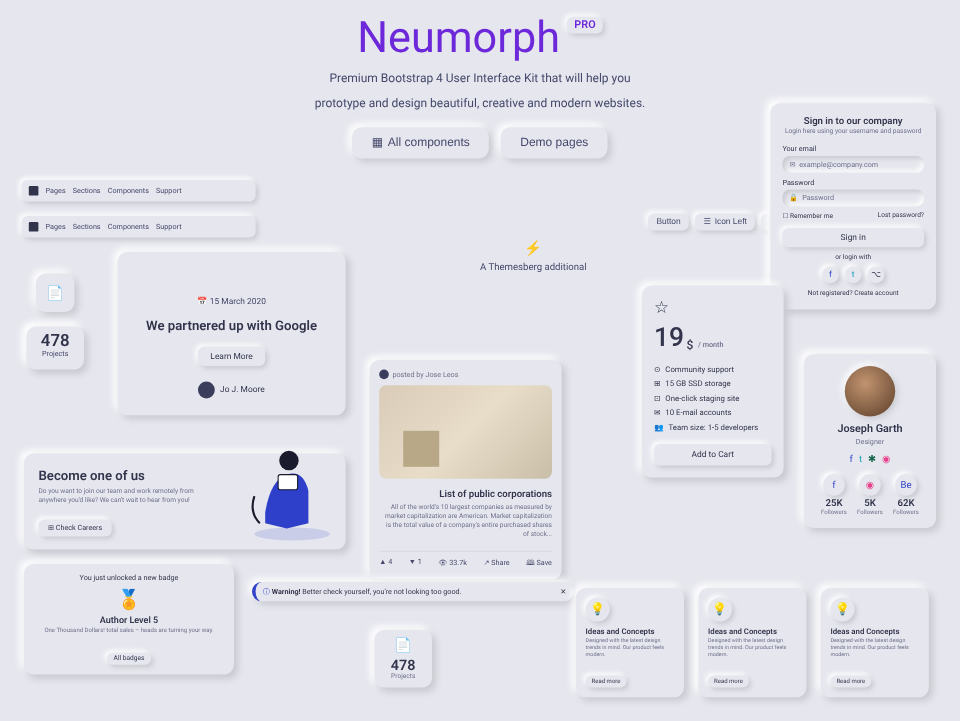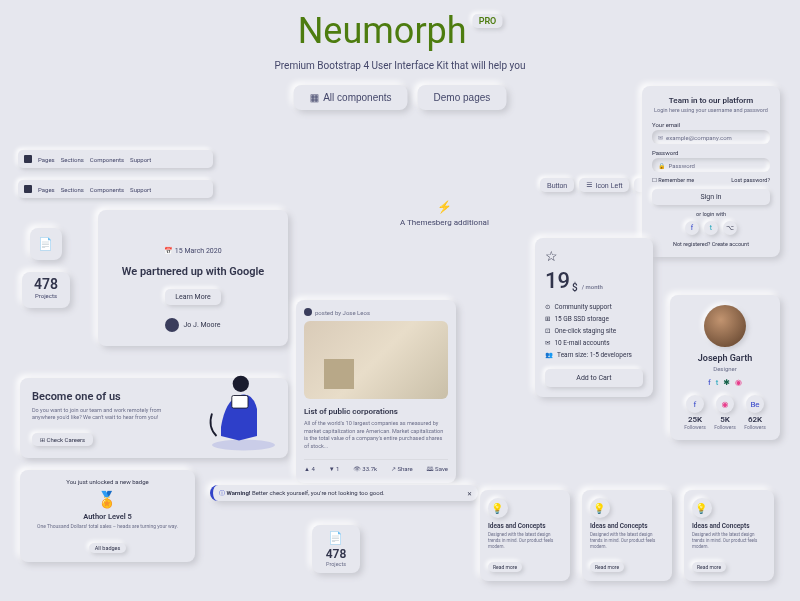--- a/index.html
+++ b/index.html
@@ -27,21 +27,21 @@
   box-shadow: 2px 2px 4px #c8c9d0, -2px -2px 4px #fff;
 }
 .btn {
   display: inline-flex; align-items: center; justify-content: center;
   padding: 6px 14px; font-size: 11px; color: #44476a; font-weight: 500;
   cursor: pointer; border: none;
 }
 
 
 .hero { position: absolute; top: 10px; left: 50%; transform: translateX(-50%); text-align: center; }
-.hero h1 { font-size: 36px; font-weight: 400; color: #4d7c0f; display: inline-flex; align-items: flex-start; gap: 6px; }
+.hero h1 { font-size: 36px; font-weight: 400; color: #6d28d9; display: inline-flex; align-items: flex-start; gap: 6px; }
 .pro-badge { font-size: 9px; padding: 2px 6px; margin-top: 4px; font-weight: 600; }
 .hero p { font-size: 10px; color: #44476a; margin-top: 6px; line-height: 1.5; }
 .hero-btns { margin-top: 12px; display: flex; gap: 10px; justify-content: center; }
 .hero-btns .btn { padding: 7px 16px; font-size: 10px; }
 
 
 .navbar { position: absolute; height: 18px; display: flex; align-items: center; gap: 6px; padding: 0 6px; font-size: 6px; color: #44476a; }
 .nav1 { top: 150px; left: 18px; width: 195px; }
 .nav2 { top: 180px; left: 18px; width: 195px; }
 .nav-item { font-size: 6px; }
@@ -98,21 +98,21 @@
 .become .txt { flex: 1; }
 .become h3 { font-size: 11px; font-weight: 600; margin-bottom: 4px; }
 .become p { font-size: 5.5px; color: #6c6f8a; line-height: 1.3; margin-bottom: 6px; }
 .become .careers { display: inline-block; padding: 3px 8px; font-size: 6px; }
 .become .illus { width: 90px; position: relative; }
 .reader {
   position: absolute; right: -8px; bottom: -8px; width: 90px; height: 90px;
 }
 
 
-.corps { position: absolute; top: 300px; left: 296px; width: 160px; padding: 8px; }
+.corps { position: absolute; top: 300px; left: 308px; width: 160px; padding: 8px; text-align: right; }
 .corps .posted { font-size: 6px; color: #6c6f8a; margin-bottom: 5px; display: flex; align-items: center; gap: 3px; }
 .corps .img { width: 100%; height: 78px; border-radius: 6px; background: linear-gradient(135deg,#d9cbb8 0%,#e8ddc9 50%,#c9bfa8 100%); margin-bottom: 8px; position: relative; overflow: hidden; }
 .corps .img::after { content:''; position:absolute; bottom:10px; left:20px; width:30px; height:30px; background:#b8a888; }
 .corps h4 { font-size: 8px; font-weight: 600; margin-bottom: 4px; }
 .corps p { font-size: 5.5px; color: #6c6f8a; line-height: 1.4; margin-bottom: 8px; }
 .corps .foot { display: flex; justify-content: space-between; font-size: 6px; color: #44476a; border-top: 1px solid rgba(0,0,0,0.05); padding-top: 5px; }
 
 
 .profile { position: absolute; top: 295px; right: 20px; width: 110px; text-align: center; padding: 10px; }
 .profile .av { width: 42px; height: 42px; border-radius: 50%; margin: 0 auto 6px; background: radial-gradient(circle at 40% 35%, #c29470, #5a3d28); box-shadow: 2px 2px 5px #c8c9d0, -2px -2px 5px #fff; }
@@ -158,20 +158,21 @@
 </style>
 </head>
 <body>
 
 <div class="hero">
   <h1>
     <span>Neumorph</span>
     <span class="pro-badge neu-small">PRO</span>
   </h1>
   <p>Premium Bootstrap 4 User Interface Kit that will help you</p>
+  <p>prototype and design beautiful, creative and modern websites.</p>
   <div class="hero-btns">
     <button class="btn neu">▦ <span style="margin-left:4px">All components</span></button>
     <button class="btn neu">Demo pages</button>
   </div>
 </div>
 
 <div class="navbar nav1 neu-small">
   <span class="nav-logo"></span>
   <span class="nav-item">Pages</span>
   <span class="nav-item">Sections</span>
@@ -192,21 +193,21 @@
   <button class="btn neu-small"><span>Icon Right</span> ☰</button>
   <button class="btn neu-small heart">♡</button>
 </div>
 
 <div class="themes">
   <div class="themes-icon">⚡</div>
   <div>A Themesberg additional</div>
 </div>
 
 <div class="signin neu">
-  <h3>Team in to our platform</h3>
+  <h3>Sign in to our company</h3>
   <div class="sub">Login here using your username and password</div>
   <label>Your email</label>
   <div class="inp neu-in">✉ <span>example@company.com</span></div>
   <label>Password</label>
   <div class="inp neu-in">🔒 <span>Password</span></div>
   <div class="row">
     <span>☐ <span>Remember me</span></span>
     <span>Lost password?</span>
   </div>
   <div class="submit neu-small">Sign in</div>

